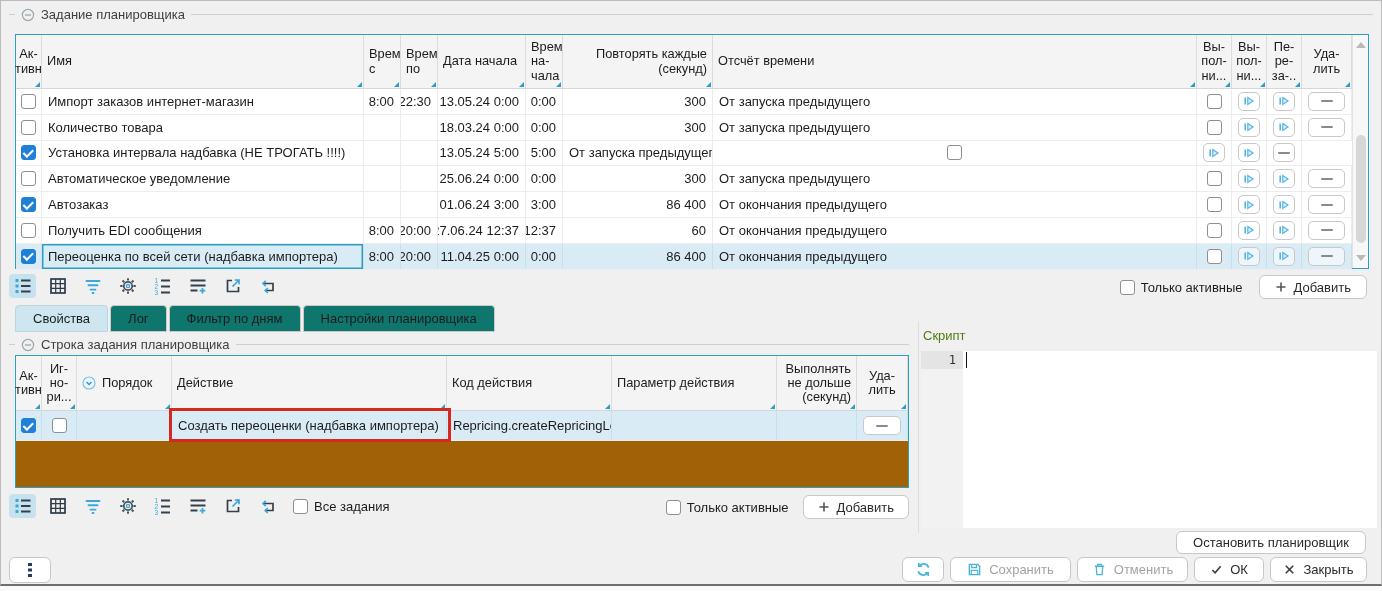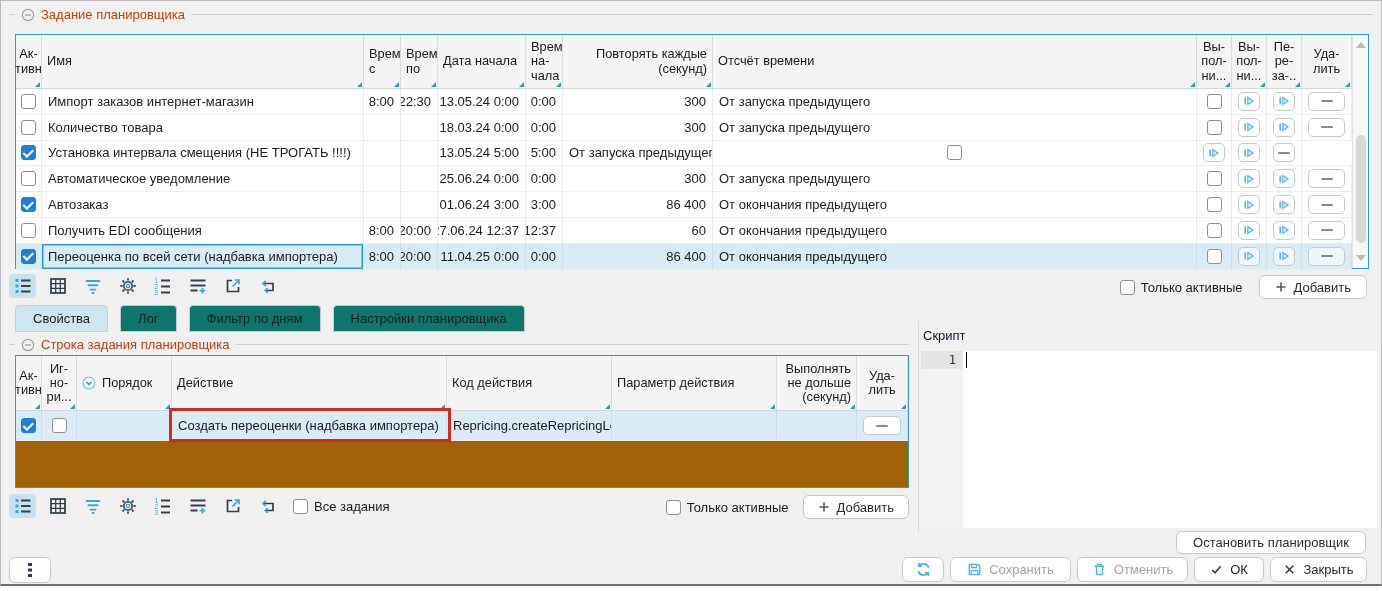--- a/index.html
+++ b/index.html
@@ -1,20 +1,20 @@
 <!DOCTYPE html>
 <html><head>
 <meta charset="utf-8">
 <style>
   * { margin:0; padding:0; box-sizing:border-box; }
   html,body { width:1382px; height:591px; background:#fafafa; font-family:"Liberation Sans", sans-serif; font-size:13px; color:#1c1c1c; overflow:hidden; }
   .window { position:absolute; left:0; top:0; width:1382px; height:586px; background:#f0f0f0; border:1px solid #bcbcbc; border-bottom:2px solid #6f6f6f; }
 
   
-  .grp { position:absolute; display:flex; align-items:center; gap:6px; color:#c2410c; font-size:13px; }
+  .grp { position:absolute; display:flex; align-items:center; gap:6px; color:#404040; font-size:13px; }
   .grp .line { height:1px; background:#cfcfcf; flex:0 0 6px; }
   .grp .line.grow { flex:1 1 auto; }
   .ic { display:block; }
 
   
   .tbl { position:absolute; background:#a16207; border:1px solid #2b9fc2; display:flex; flex-direction:column; }
   .thead { background:#f4f4f4; display:grid; border-bottom:1px solid #d6d6d6; }
   .tr { display:grid; }
   .th { position:relative; display:flex; align-items:center; padding:2px 5px; border-right:1px solid #dcdcdc; white-space:pre-line; line-height:1.12; font-size:12.8px; }
   .th::after { content:""; position:absolute; right:1px; bottom:1px; border-left:5px solid transparent; border-bottom:5px solid #2b9fc2; }
@@ -50,31 +50,31 @@
   .sb-up::after { content:""; border-left:5px solid transparent; border-right:5px solid transparent; border-bottom:6px solid #b9b9b9; }
   .sb-dn::after { content:""; border-left:5px solid transparent; border-right:5px solid transparent; border-top:6px solid #b9b9b9; }
   .sb-thumb { position:absolute; left:3px; width:10px; border-radius:5px; background:#d7d7d7; }
 
   
   .toolbar { position:absolute; display:flex; align-items:center; gap:8px; }
   .tool { width:27px; height:24px; border:none; background:transparent; border-radius:4px; display:flex; align-items:center; justify-content:center; cursor:pointer; }
   .tool.active { background:#c6e2ee; }
 
   
-  .tabs { position:absolute; display:flex; gap:12px; }
+  .tabs { position:absolute; display:flex; gap:2px; }
   .tab { height:27px; padding:0 17px; background:#0f766e; border:1px solid #c9c9c9; border-radius:4px 4px 0 0; display:flex; align-items:center; font-size:13px; cursor:pointer; }
   .tab.active { background:#cde6f0; border-color:#bcd4de; }
 
   
   .btn { background:#fff; border:1px solid #c8c8c8; border-radius:6px; display:inline-flex; align-items:center; justify-content:center; gap:7px; font-size:13px; color:#2a2a2a; cursor:pointer; font-family:inherit; }
   .btn.disabled { color:#a3a3a3; }
   .chk-label { display:inline-flex; align-items:center; gap:6px; font-size:13px; }
 
   
-  .script-label { position:absolute; left:922px; top:327px; font-size:13px; color:#0f172a; }
+  .script-label { position:absolute; left:922px; top:327px; font-size:13px; color:#4d7c0f; }
   .divider-v { position:absolute; left:917px; top:320px; width:1px; height:212px; background:#dcdcdc; }
   .gutter { position:absolute; left:920px; top:350px; width:42px; height:177px; background:#f2f2f2; }
   .gutter .ln { height:18px; background:#e4e4e4; display:flex; align-items:center; justify-content:flex-end; padding-right:7px; font-family:"DejaVu Sans Mono", monospace; font-size:12px; color:#333; }
   .editor { position:absolute; left:962px; top:350px; width:414px; height:177px; background:#fff; }
   .caret { position:absolute; left:3px; top:1px; width:1px; height:16px; background:#111; }
 
   
   .red-frame { position:absolute; border:3px solid #d5281e; pointer-events:none; }
 
   .stop-btn { position:absolute; right:15px; top:530px; width:190px; height:23px; }
@@ -276,21 +276,21 @@
             <button class="mini wide">
               <span class="dash"></span>
             </button>
           </div>
       </div>
 
       <div class="tr g-top body-row" style="height:25.8px;">
         <div class="td center">
             <span class="cb checked"></span>
           </div>
-        <div class="td focusable">Установка интервала смещения (НЕ ТРОГАТЬ !!!!)</div>
+        <div class="td focusable">Установка интервала надбавка (НЕ ТРОГАТЬ !!!!)</div>
         <div class="td right"></div>
         <div class="td right"></div>
         <div class="td right">13.05.24 5:00</div>
         <div class="td right">5:00</div>
         <div class="td">От запуска предыдущего</div>
         <div class="td center">
             <span class="cb"></span>
           </div>
         <div class="td center">
             <button class="mini">

